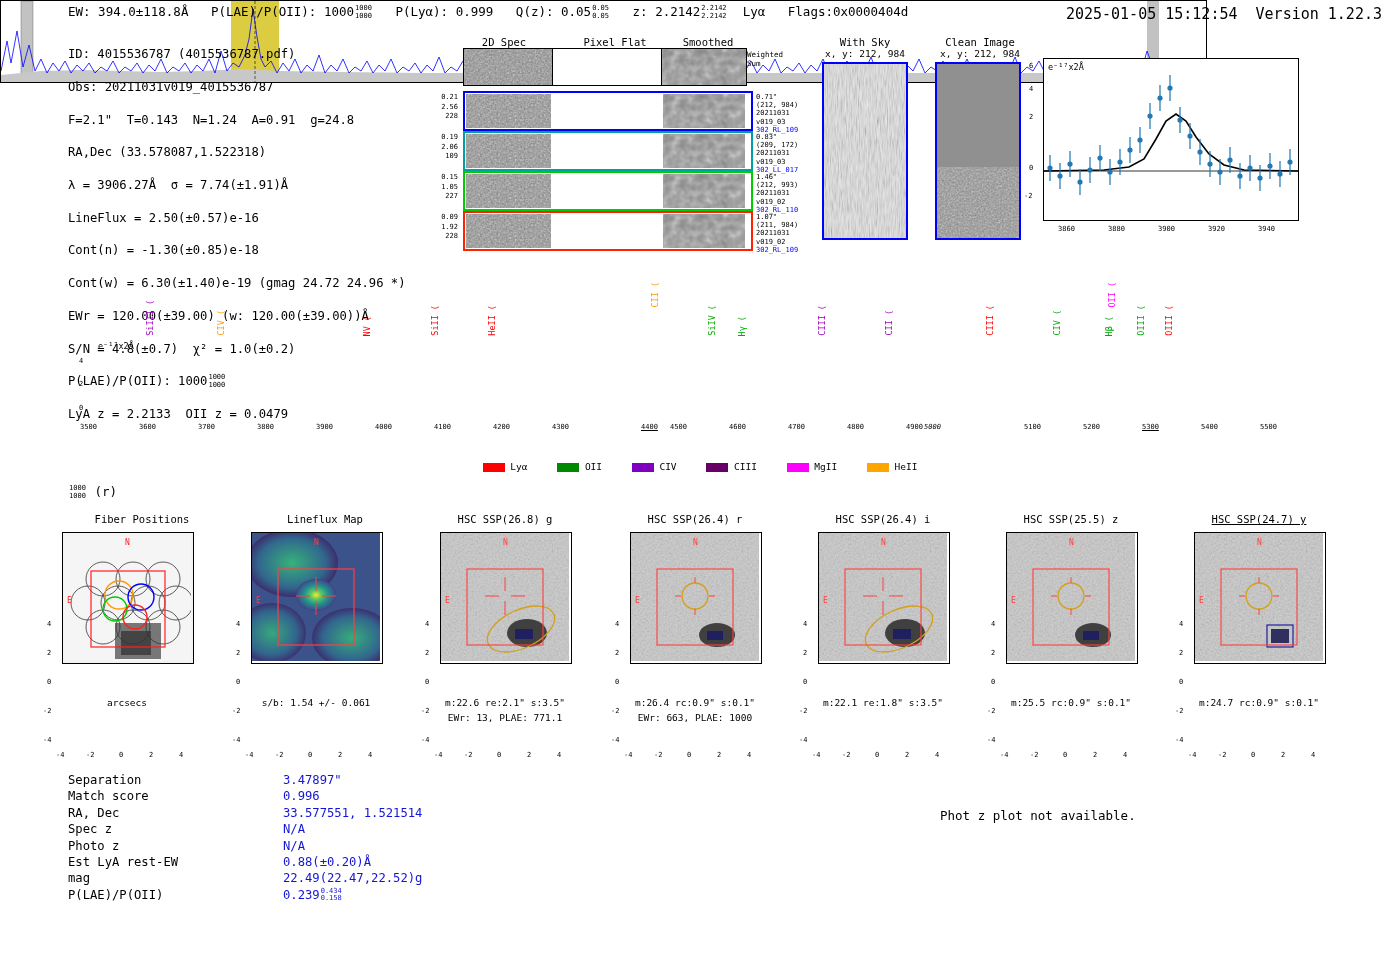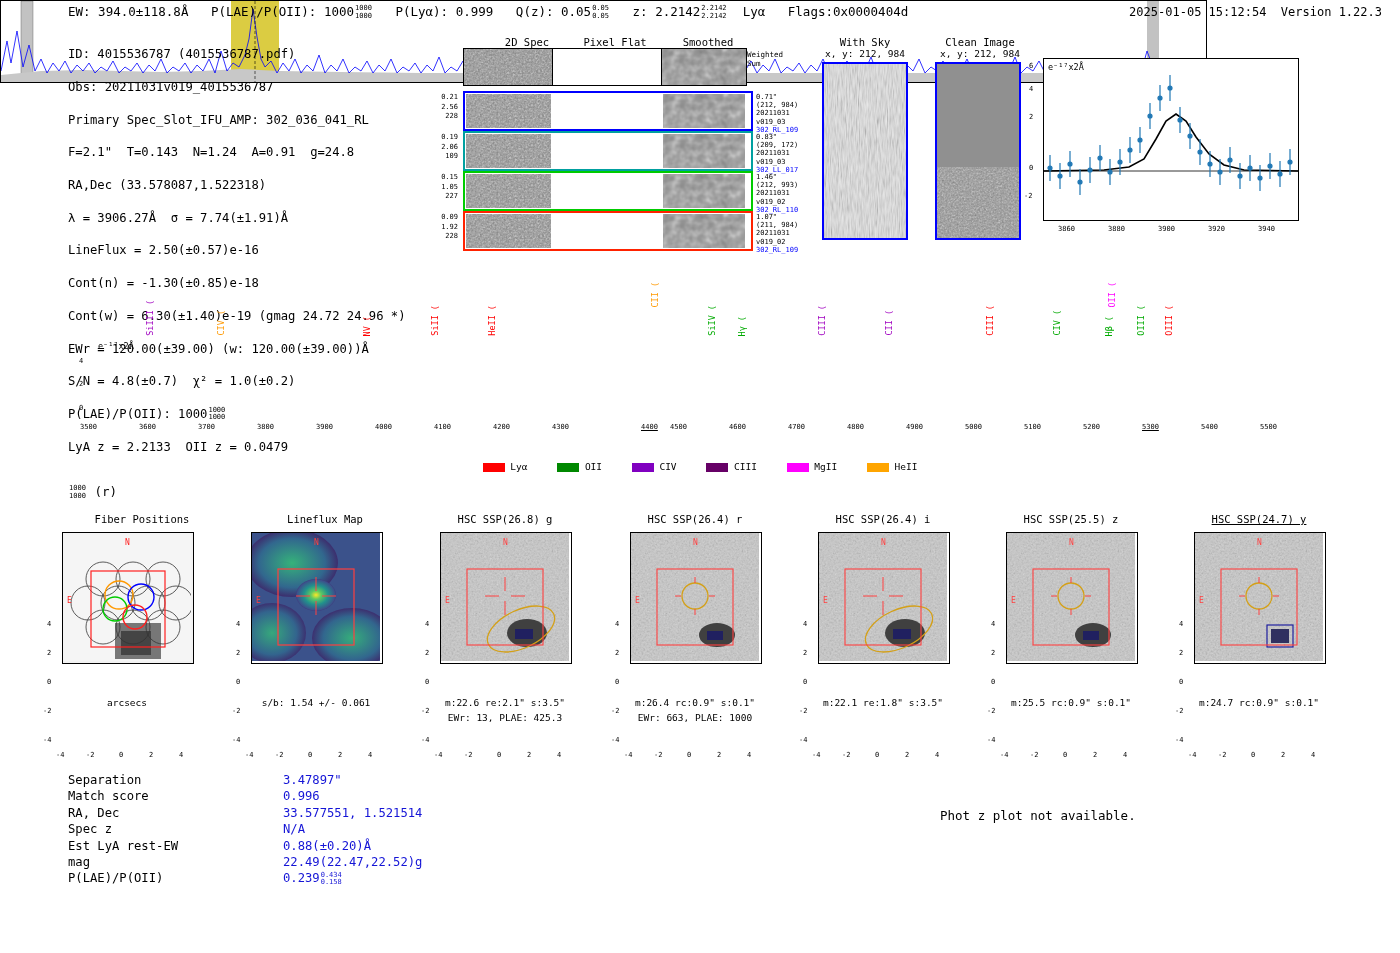--- a/index.html
+++ b/index.html
@@ -3,21 +3,21 @@
 <meta charset="utf-8">
 <style>
   html,body{margin:0;padding:0;background:#ffffff;}
   body{width:1400px;height:953px;position:relative;font-family:"DejaVu Sans Mono",monospace;color:#000;}
   .abs{position:absolute;}
   .mono{font-family:"DejaVu Sans Mono",monospace;}
   .tiny{font-size:7px;}
   
   #topline{left:68px;top:4px;font-size:12.5px;white-space:nowrap;letter-spacing:0px;}
   .frac{display:inline-block;vertical-align:middle;font-size:7px;line-height:1.05;text-align:center;margin:0 1px;}
-  #datestamp{right:18px;top:5px;font-size:12px;white-space:nowrap;}
+  #datestamp{right:18px;top:5px;font-size:15px;white-space:nowrap;}
   
   #infoblock{left:68px;top:30px;font-size:12.2px;line-height:16.35px;white-space:pre;}
   
   .panel{position:absolute;box-sizing:border-box;}
   .noise{background-color:#8a8a8a;}
   .axislbl{font-size:7px;font-family:"DejaVu Sans Mono",monospace;}
   
   #bigspec{left:92px;top:336px;width:1207px;height:83px;border:1px solid #000;box-sizing:border-box;background:#fff;}
   .emline-lbl{position:absolute;font-size:8.5px;writing-mode:vertical-rl;transform:rotate(180deg);white-space:nowrap;font-family:"DejaVu Sans Mono",monospace;}
   .legend-box{width:22px;height:9px;display:inline-block;vertical-align:middle;}
@@ -45,34 +45,33 @@
   &nbsp;<span>Lyα</span>
   &nbsp;&nbsp;<span>Flags:0x0000404d</span>
 </div>
 <div class="abs mono" id="datestamp">
   <span>2025-01-05 15:12:54</span>&nbsp;&nbsp;<span>Version 1.22.3</span>
 </div>
 
 <div class="abs mono" id="infoblock">
 <div>ID: 4015536787 (4015536787.pdf)</div>
 <div>Obs: 20211031v019_4015536787</div>
-<div>Primary Spec_Slot_IFU_AMP: 302_036_041_RL</div>
 <div>F=2.1"  T=0.143  N=1.24  A=0.91  g=24.8</div>
 <div>RA,Dec (33.578087,1.522318)</div>
 <div>λ = 3906.27Å  σ = 7.74(±1.91)Å</div>
 <div>LineFlux = 2.50(±0.57)e-16</div>
 <div>Cont(n) = -1.30(±0.85)e-18</div>
 <div>Cont(w) = 6.30(±1.40)e-19 (gmag 24.72 24.96 *)</div>
 <div>EWr = 120.00(±39.00) (w: 120.00(±39.00))Å</div>
 <div>S/N = 4.8(±0.7)  χ² = 1.0(±0.2)</div>
 <div><span>P(LAE)/P(OII): 1000</span><span class="frac"><span style="display:block">1000</span><span style="display:block">1000</span></span></div>
 <div>LyA z = 2.2133  OII z = 0.0479</div>
 </div>
 
-<div class="abs cutout-title" style="left:483px;top:36px;width:88px;">2D Spec</div>
+<div class="abs cutout-title" style="left:460px;top:36px;width:88px;">2D Spec</div>
 <div class="abs cutout-title" style="left:575px;top:36px;width:80px;">Pixel Flat</div>
 <div class="abs cutout-title" style="left:663px;top:36px;width:90px;">Smoothed</div>
 <div class="abs mono" style="left:747px;top:50px;width:44px;font-size:7.5px;line-height:9px;">Weighted<br>Sum</div>
 
 <div class="abs panel noise" style="left:463px;top:48px;width:90px;height:38px;border:1px solid #000;">
   <svg width="88" height="36" viewBox="0 0 88 36" style="display:block">
     <defs>
         <filter id="n1">
           <feTurbulence type="fractalNoise" baseFrequency="0.55" numOctaves="3"></feTurbulence>
           <feColorMatrix type="saturate" values="0"></feColorMatrix>
@@ -377,21 +376,21 @@
   <span class="abs axislbl" style="left:283px;">4000</span>
   <span class="abs axislbl" style="left:342px;">4100</span>
   <span class="abs axislbl" style="left:401px;">4200</span>
   <span class="abs axislbl" style="left:460px;">4300</span>
   <span class="abs axislbl" style="left:549px;text-decoration:underline;">4400</span>
   <span class="abs axislbl" style="left:578px;">4500</span>
   <span class="abs axislbl" style="left:637px;">4600</span>
   <span class="abs axislbl" style="left:696px;">4700</span>
   <span class="abs axislbl" style="left:755px;">4800</span>
   <span class="abs axislbl" style="left:814px;">4900</span>
-  <span class="abs axislbl" style="left:873px;">5000</span>
+  <span class="abs axislbl" style="left:832px;font-style:italic;">5000</span>
   <span class="abs axislbl" style="left:932px;">5100</span>
   <span class="abs axislbl" style="left:991px;">5200</span>
   <span class="abs axislbl" style="left:1050px;text-decoration:underline;">5300</span>
   <span class="abs axislbl" style="left:1109px;">5400</span>
   <span class="abs axislbl" style="left:1168px;">5500</span>
 </div>
 
 <div class="abs" style="left:0;top:455px;width:1400px;text-align:center;">
   <span class="legend-item"><span class="legend-box" style="background:#ff0000"></span> <span>Lyα</span></span>
   <span class="legend-item"><span class="legend-box" style="background:#008800"></span> <span>OII</span></span>
@@ -478,21 +477,21 @@
     <rect x="26" y="36" width="76" height="76" fill="none" stroke="#ff4040" stroke-width="1.1"></rect>
     <line x1="64" y1="44" x2="64" y2="58" stroke="#ff4040" stroke-width="1"></line>
       <line x1="64" y1="68" x2="64" y2="82" stroke="#ff4040" stroke-width="1"></line>
     <line x1="44" y1="63" x2="58" y2="63" stroke="#ff4040" stroke-width="1"></line>
       <line x1="70" y1="63" x2="84" y2="63" stroke="#ff4040" stroke-width="1"></line>
     <text x="62" y="12" fill="#ff4040" font-size="8" font-family="monospace">N</text>
       <text x="4" y="70" fill="#ff4040" font-size="8" font-family="monospace">E</text>
   </svg>
 </div>
 <div class="abs cutout-sub" style="left:425px;top:697px;width:160px;">m:22.6  re:2.1"  s:3.5"</div>
-<div class="abs cutout-sub" style="left:425px;top:712px;width:160px;">EWr: 13, PLAE: 425.3</div>
+<div class="abs cutout-sub" style="left:425px;top:712px;width:160px;">EWr: 13, PLAE: 771.1</div>
 
 <div class="abs cutout-title" style="left:620px;top:513px;width:150px;">HSC SSP(26.4) r</div>
 <div class="abs" style="left:630px;top:532px;width:130px;height:130px;border:1px solid #000;overflow:hidden;">
   <svg width="128" height="128" viewBox="0 0 128 128" style="display:block">
     <rect width="128" height="128" fill="#c8c8c8"></rect>
       <rect width="128" height="128" filter="url(#n1)" opacity="0.55"></rect>
     <ellipse cx="86" cy="102" rx="18" ry="12" fill="#404040"></ellipse>
       <rect x="76" y="98" width="16" height="9" fill="#202060"></rect>
     <circle cx="64" cy="63" r="13" fill="none" stroke="#d4a017" stroke-width="1.3"></circle>
     <rect x="26" y="36" width="76" height="76" fill="none" stroke="#ff4040" stroke-width="1.1"></rect>
@@ -661,20 +660,24 @@
   </tr>
   <tr>
     <td>RA, Dec</td>
     <td class="bval">33.577551, 1.521514</td>
   </tr>
   <tr>
     <td>Spec z</td>
     <td class="bval">N/A</td>
   </tr>
   <tr>
+    <td>Photo z</td>
+    <td class="bval">N/A</td>
+  </tr>
+  <tr>
     <td>Est LyA rest-EW</td>
     <td class="bval">0.88(±0.20)Å</td>
   </tr>
   <tr>
     <td>mag</td>
     <td class="bval">22.49(22.47,22.52)g</td>
   </tr>
   <tr>
     <td>P(LAE)/P(OII)</td>
     <td class="bval">

